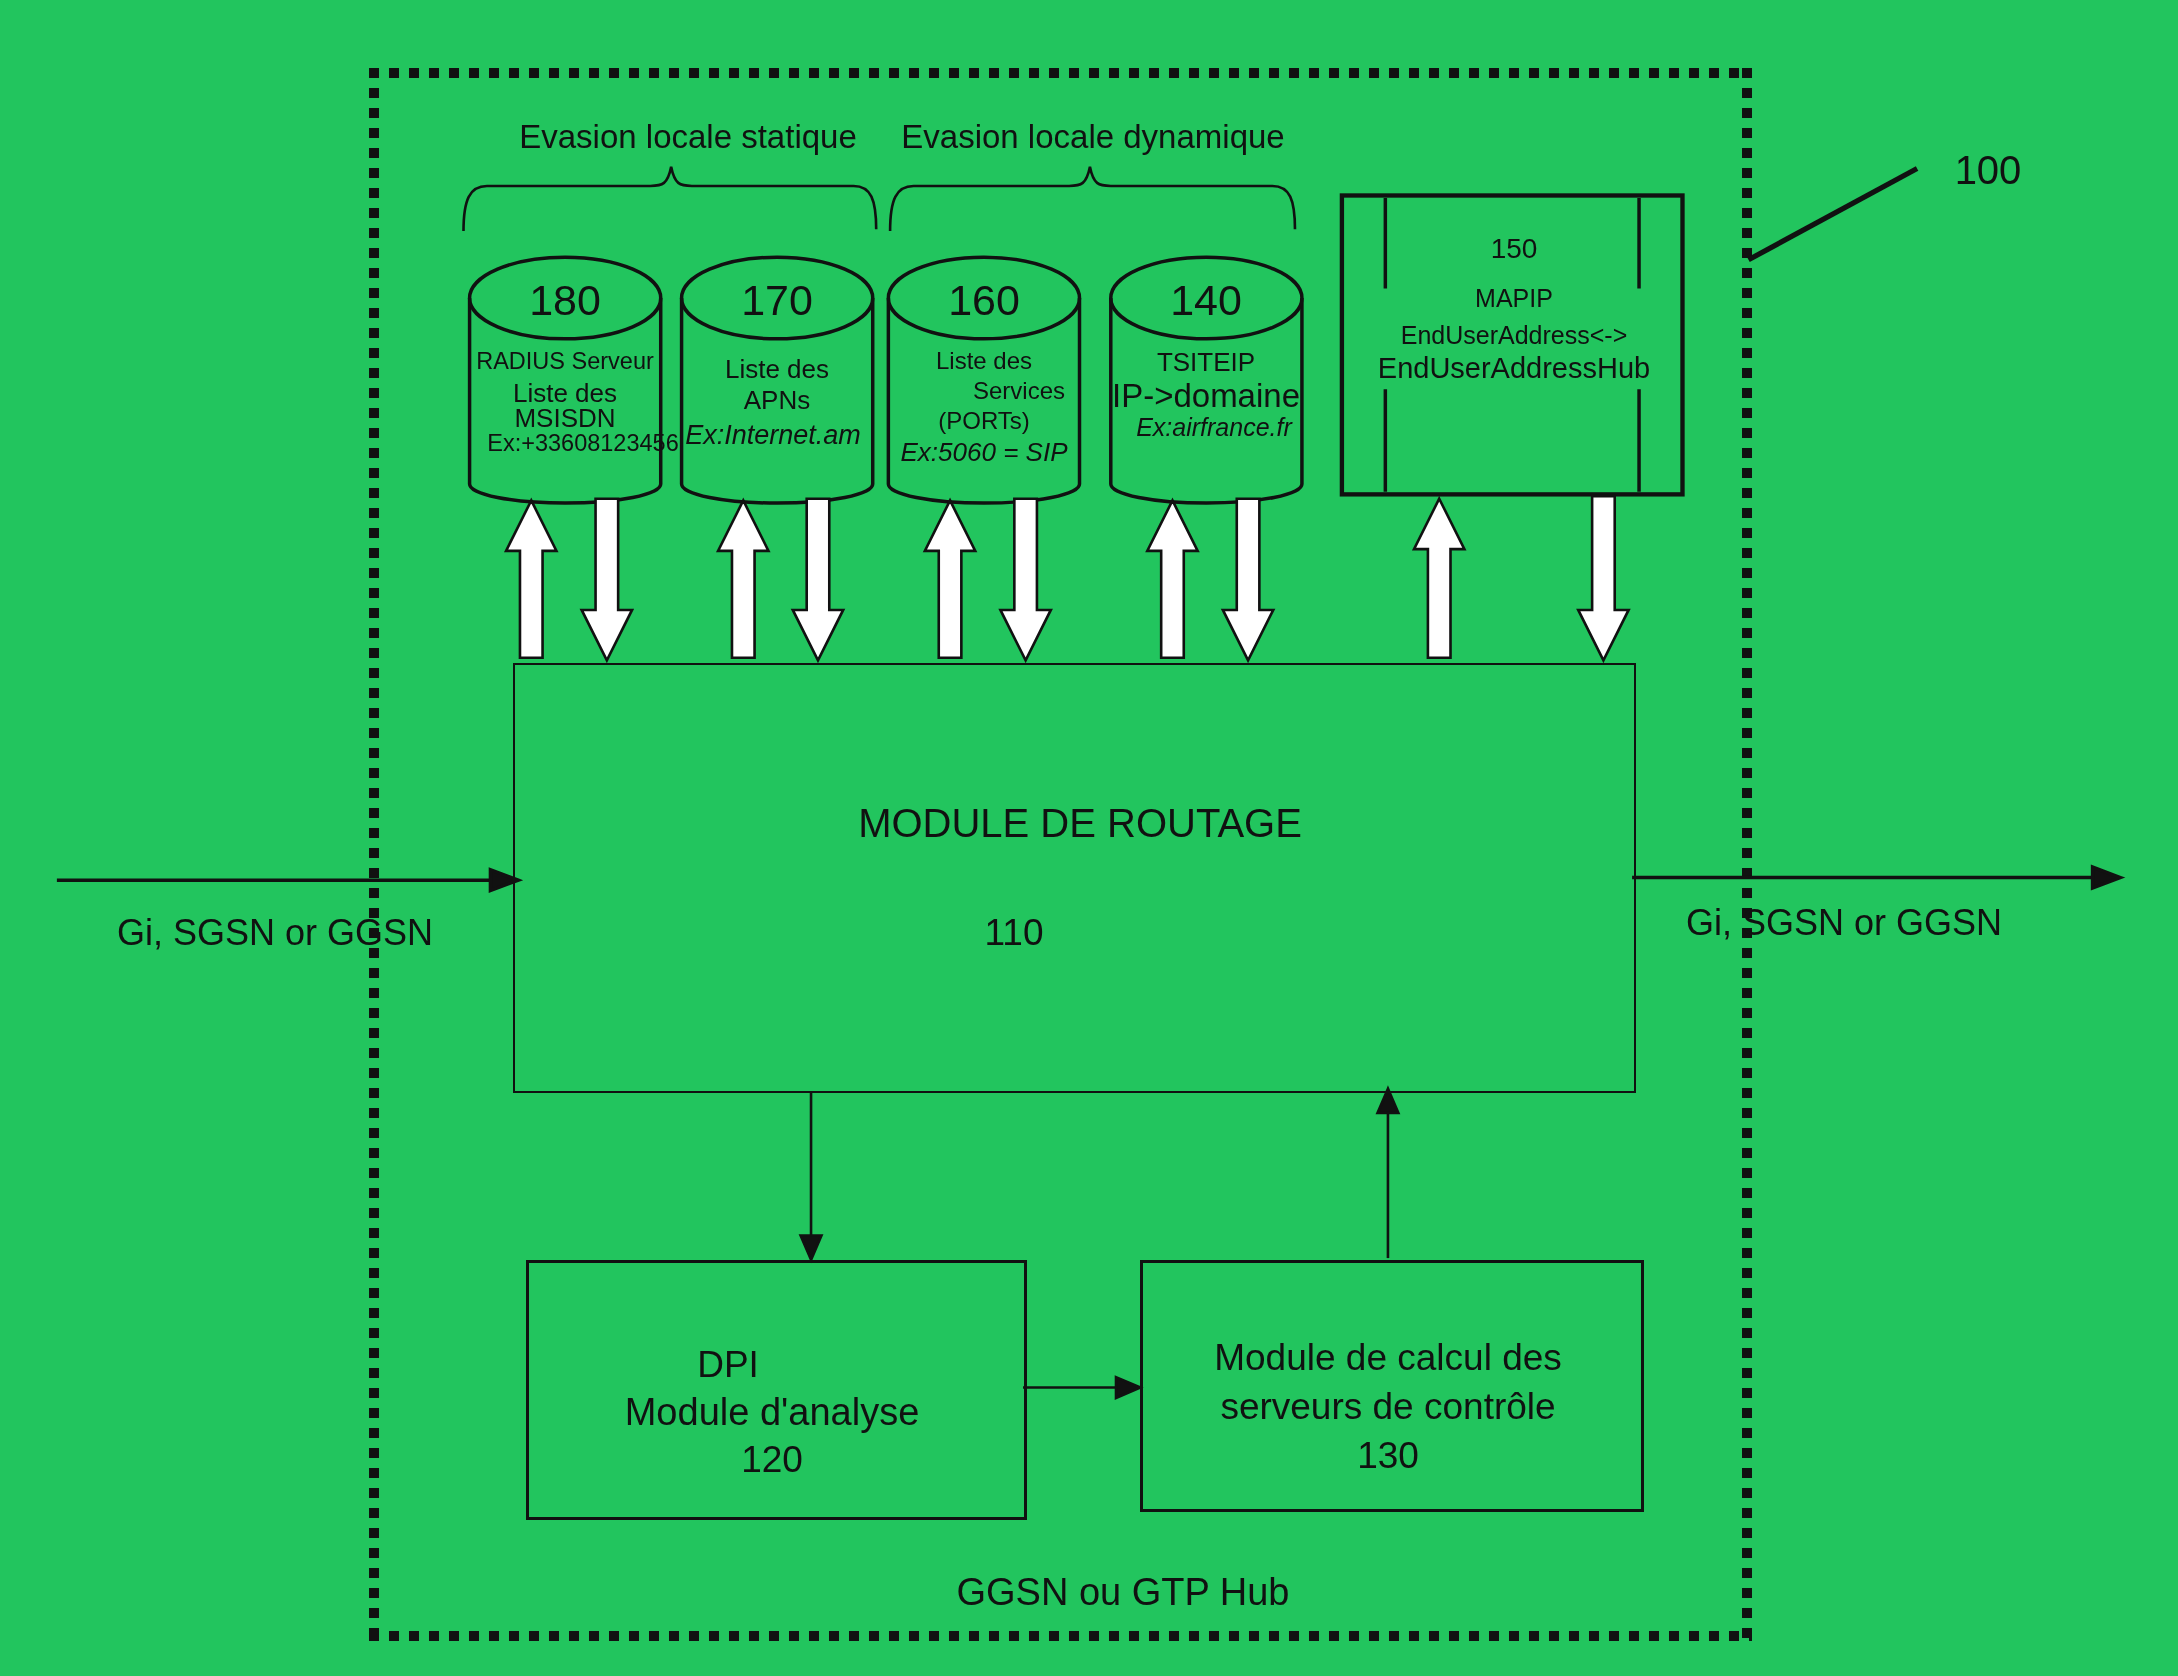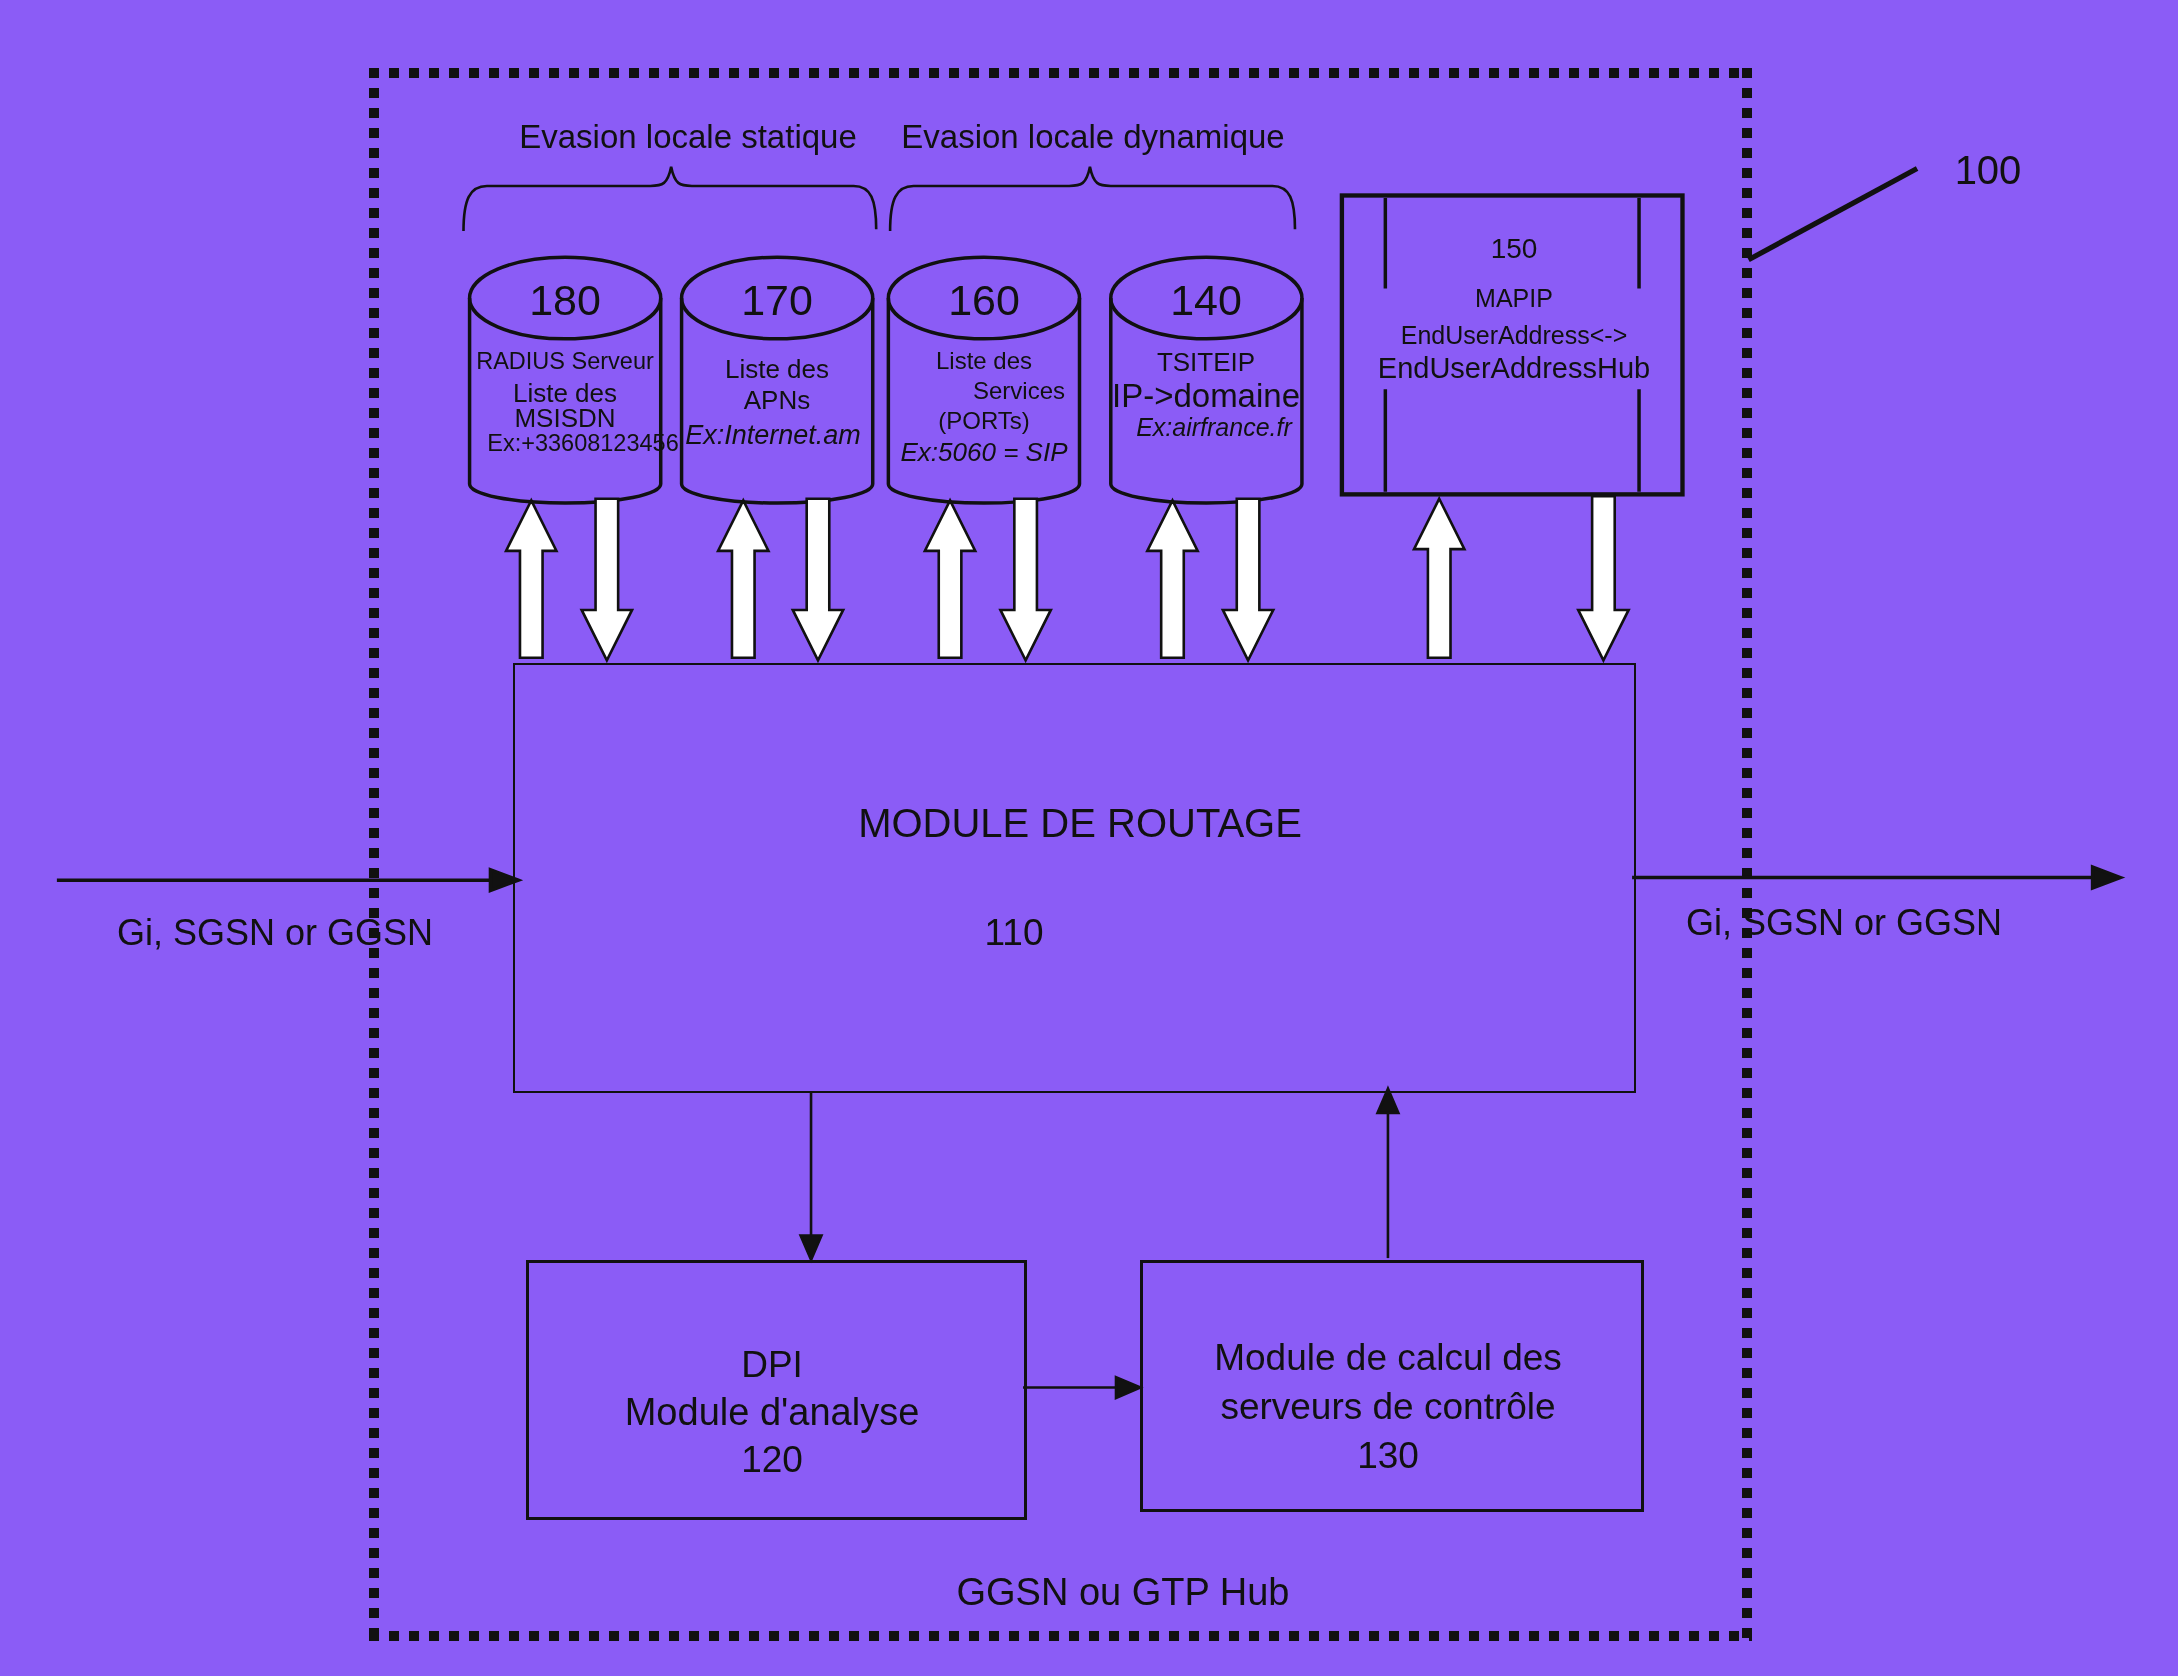--- a/index.html
+++ b/index.html
@@ -1,17 +1,17 @@
 <!DOCTYPE html>
 <html style="font-size:14px"><head>
 <meta charset="utf-8">
 <style>
   html,body{margin:0;padding:0;background:#fff;}
   .canvas{
-    position:relative;width:2179px;height:1676px;background:#8b5cf6;
+    position:relative;width:2179px;height:1676px;background:#22c55e;
     font-family:"Liberation Sans", sans-serif;color:#111;overflow:hidden;
   }
   svg.shapes{position:absolute;left:0;top:0;}
   .txt{
     position:absolute;transform:translate(-50%,-50%);
     white-space:nowrap;line-height:1;color:#111;text-align:center;
   }
   .it{font-style:italic;}
   .box{position:absolute;border:2.6px solid #111;background:transparent;}
   .box-thick{border-width:3.5px;}
@@ -135,21 +135,21 @@
   <div class="txt it" style="left:1206px;top:427px;font-size:25px;margin-left:8px;">Ex:airfrance.fr</div>
 
   <div class="txt" style="left:1514px;top:249px;font-size:28px;">150</div>
   <div class="txt" style="left:1514px;top:298px;font-size:25px;">MAPIP</div>
   <div class="txt" style="left:1514px;top:335px;font-size:25px;">EndUserAddress&lt;-&gt;</div>
   <div class="txt" style="left:1514px;top:368px;font-size:29px;">EndUserAddressHub</div>
 
   <div class="txt" style="left:1052px;top:823px;font-size:40px;margin-left:28px;">MODULE DE ROUTAGE</div>
   <div class="txt" style="left:1014px;top:932px;font-size:37px;">110</div>
 
-  <div class="txt" style="left:772px;top:1364px;font-size:37px;">DPI</div>
+  <div class="txt" style="left:728px;top:1364px;font-size:37px;">DPI</div>
   <div class="txt" style="left:772px;top:1412px;font-size:38px;">Module d'analyse</div>
   <div class="txt" style="left:772px;top:1459px;font-size:37px;">120</div>
 
   <div class="txt" style="left:1388px;top:1357px;font-size:37px;">Module de calcul des</div>
   <div class="txt" style="left:1388px;top:1406px;font-size:37px;">serveurs de contrôle</div>
   <div class="txt" style="left:1388px;top:1455px;font-size:37px;">130</div>
 
   <div class="txt" style="left:275px;top:933px;font-size:36px;">Gi, SGSN or GGSN</div>
   <div class="txt" style="left:1844px;top:923px;font-size:36px;">Gi, SGSN or GGSN</div>
 

